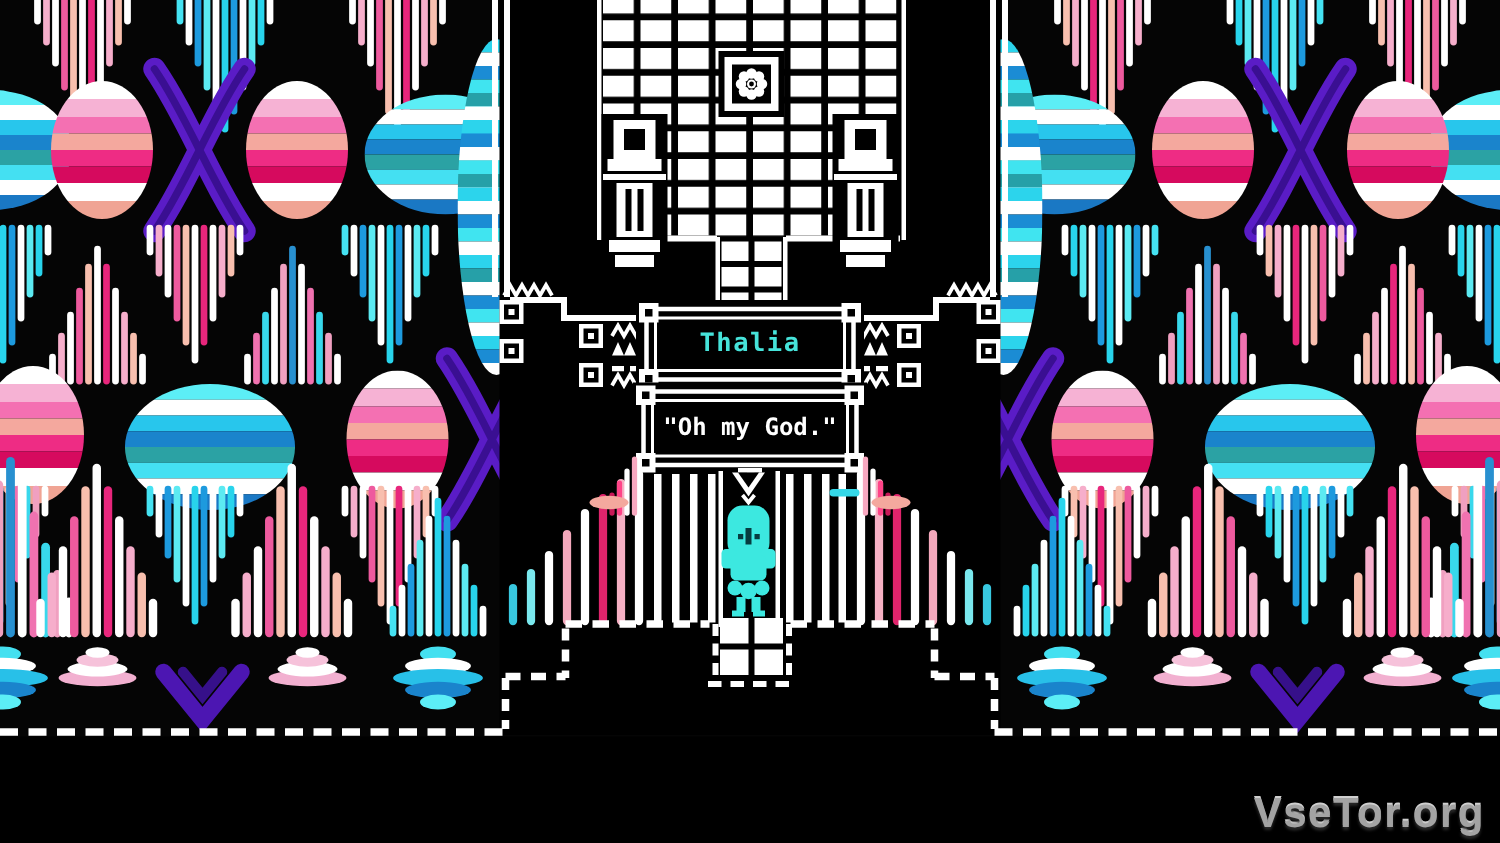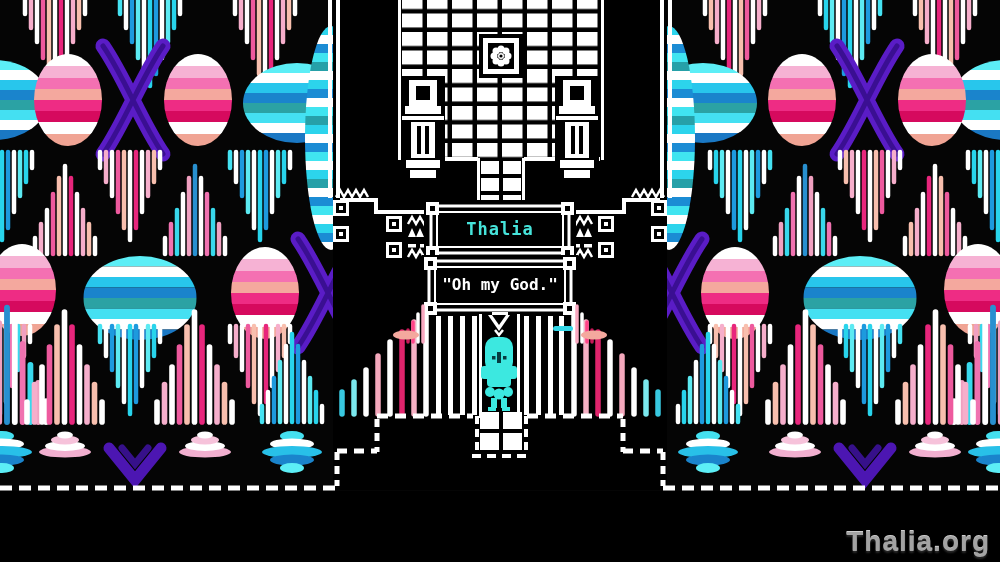--- a/index.html
+++ b/index.html
@@ -405,14 +405,14 @@
 
   <rect x="0" y="491" width="1000" height="71" fill="#000000"></rect>
   <g stroke="#ffffff" stroke-width="5">
     <line x1="0" y1="488" x2="337" y2="488" stroke-dasharray="12 7"></line>
     <line x1="663" y1="488" x2="1000" y2="488" stroke-dasharray="12 7"></line>
   </g>
 </svg>
 
 <div class="gametext namebox-text">Thalia</div>
 <div class="gametext dialog-text">"Oh my God."</div>
-<div class="watermark">Thalia.org</div>
+<div class="watermark">VseTor.org</div>
 </div>
 
 </body></html>

